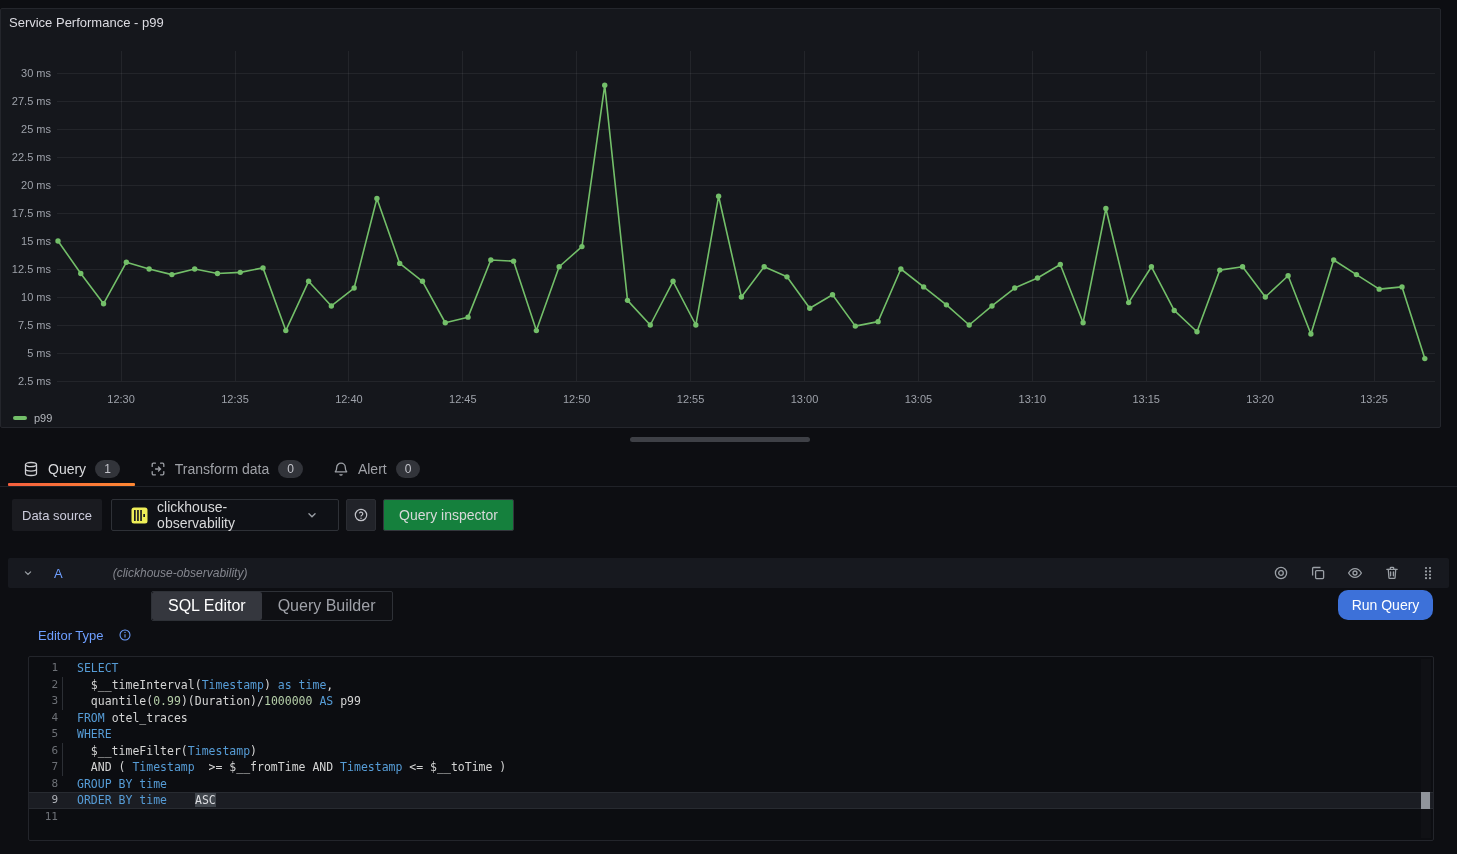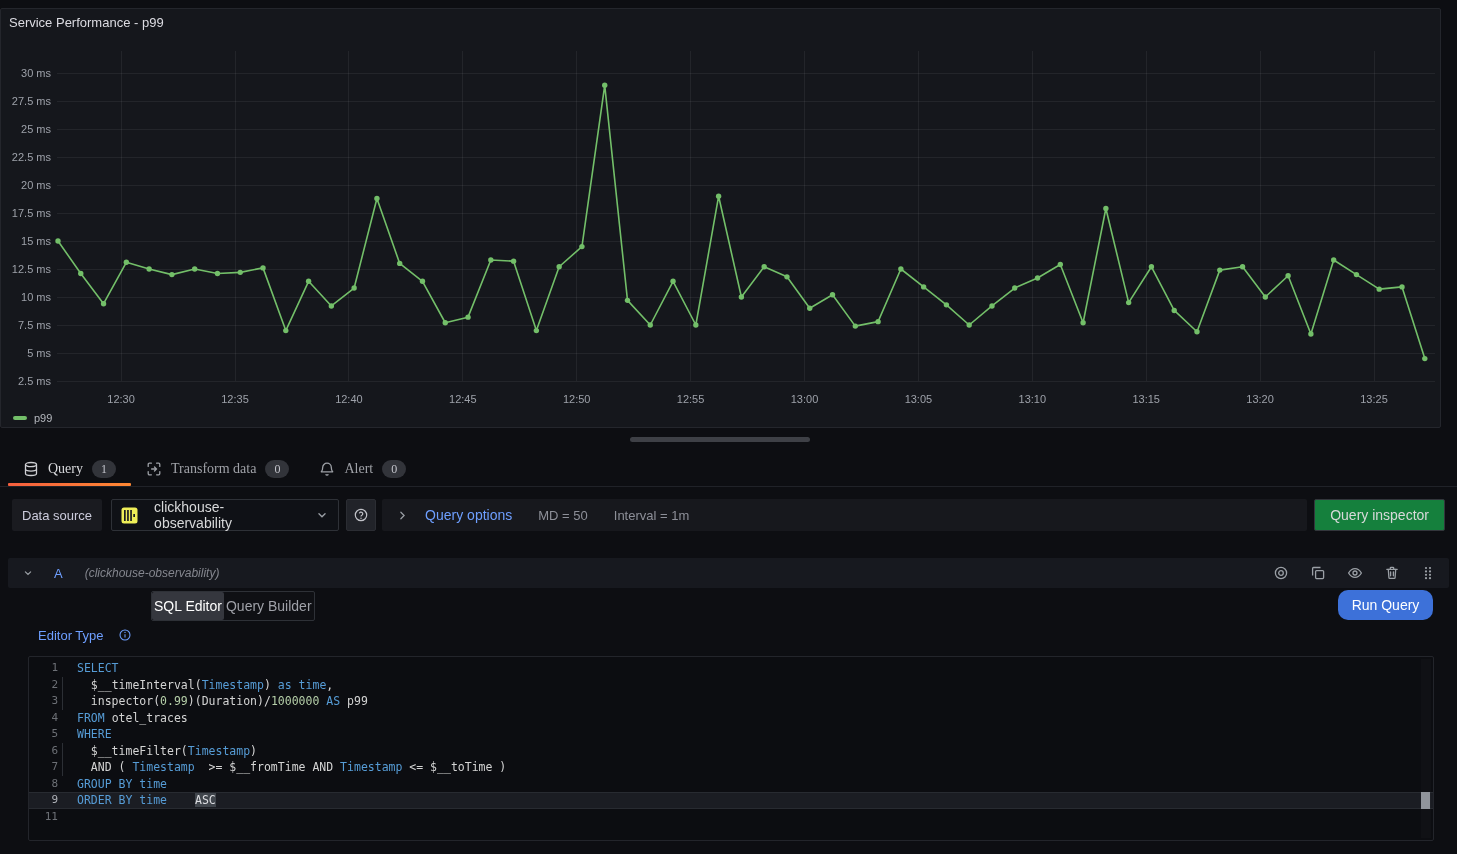--- a/index.html
+++ b/index.html
@@ -9,55 +9,55 @@
   .panel { position:absolute; left:0; top:8px; width:1441px; height:420px; background:#15171c; border:1px solid #24262c; border-radius:2px; }
   .panel-title { position:absolute; left:8px; top:6px; font-size:13px; font-weight:500; color:#dcdce2; z-index:2; }
   .chart-svg { position:absolute; left:0; top:0; width:1439px; height:418px; }
   .legend { position:absolute; left:12px; top:403px; display:flex; align-items:center; gap:7px; z-index:2; }
   .legend-swatch { width:14px; height:4px; border-radius:2px; background:#73bf69; }
   .legend-label { font-size:11px; color:#b4b7bd; }
 
   .hscroll-thumb { position:absolute; left:630px; top:437px; width:180px; height:5px; border-radius:3px; background:#3e4046; }
 
   
-  .tabs { position:absolute; top:452px; left:0; width:1457px; height:35px; border-bottom:1px solid #202228; display:flex; padding-left:8px;font-family:Liberation Serif, serif; }
+  .tabs { position:absolute; top:452px; left:0; width:1457px; height:35px; border-bottom:1px solid #202228; display:flex; padding-left:8px; }
   .tab { display:flex; align-items:center; gap:9px; padding:0 15px; position:relative; color:#9fa1a7; font-size:14px; cursor:pointer; }
   .tab .ticon { display:flex; color:#9da0a6; }
   .tab.active { color:#d9dadd; }
   .tab.active .ticon { color:#cfd0d4; }
   .tab.active::after { content:""; position:absolute; left:0; right:0; bottom:0; height:3px; border-radius:1px; background:linear-gradient(90deg,#f55f3e,#ff8833); }
   .badge { background:#32343a; color:#c3c4cb; font-size:12px; border-radius:10px; padding:1px 9px; line-height:16px; }
 
   
   .ds-row { position:absolute; top:499px; left:12px; width:1433px; height:32px; display:flex; align-items:stretch; }
   .inline-label { background:rgba(204,204,220,0.07); color:#ccccdc; font-size:13px; display:flex; align-items:center; padding:8px 10px; border-radius:2px; }
-  .ds-picker { width:228px; background:#0f1116; border:1px solid #2e3137; border-radius:2px; display:flex; align-items:center; gap:16px; padding:0 9px; margin-left:9px; cursor:pointer; }
+  .ds-picker { width:228px; background:#0f1116; border:1px solid #2e3137; border-radius:2px; display:flex; align-items:center; gap:9px; padding:0 19px; margin-left:9px; cursor:pointer; }
   .ds-picker .ds-name { font-size:14px; color:#d8d9da; }
   .ds-picker .chev { margin-left:auto; color:#9ba0a6; display:flex; }
   .help-btn { width:30px; margin-left:7px; background:#212329; border:1px solid #2b2d33; border-radius:2px; display:flex; align-items:center; justify-content:center; color:#c2c3c9; cursor:pointer; }
   .q-options { flex:1; background:#17181d; margin-left:6px; border-radius:2px; display:flex; align-items:center; padding:0 14px; }
   .q-options .chev-r { color:#9ba0a6; display:flex; margin-right:16px; cursor:pointer; }
   .q-options-link { color:#6e9fff; font-size:14px; cursor:pointer; }
   .q-meta { color:#8d8f98; font-size:13px; margin-left:26px; }
   .q-inspector { margin-left:7px; border:1px solid #33363c; border-radius:2px; color:#d8d9da; font-size:14px; display:flex; align-items:center; padding:0 15px; background:#15803d; cursor:pointer; }
 
   
   .q-header { position:absolute; top:558px; left:8px; width:1441px; height:30px; background:#17191f; border-radius:2px; display:flex; align-items:center; padding:0 14px; }
   .q-header .chev { color:#9ba0a6; display:flex; cursor:pointer; }
   .q-ref { color:#6e9fff; font-size:13px; font-weight:500; margin-left:20px; }
-  .q-note { color:#84868e; font-size:12px; font-style:italic; margin-left:22px; }
+  .q-note { color:#84868e; font-size:12px; font-style:italic; margin-left:50px; }
   .q-actions { margin-left:auto; display:flex; gap:21px; align-items:center; color:#9ba0a6; }
   .q-actions .aicon { display:flex; cursor:pointer; }
 
   .field-row { position:absolute; left:28px; height:30px; display:flex; }
   .row-editor-type { top:591px; }
   .row-query-type  { top:624px; }
   .field-label { width:114px; background:rgba(204,204,220,0.06); border-radius:2px; display:flex; align-items:center; justify-content:space-between; padding:0 10px; color:#6e9fff; font-size:13px;margin-top:44px; }
   .radio-group { display:flex; border:1px solid #2e3137; border-radius:2px; background:#0f1014; margin-left:9px; overflow:hidden; }
-  .radio-opt { padding:0 2px; display:flex; align-items:center; font-size:14px; color:#9fa1a8; cursor:pointer;text-align:right; }
+  .radio-opt { padding:0 16px; display:flex; align-items:center; font-size:16px; color:#9fa1a8; cursor:pointer;text-align:right; }
   .radio-opt.selected { background:#35373e; color:#ffffff; font-weight:500; border-radius:2px; }
 
   .run-query { position:absolute; top:590px; right:24px; width:95px; height:30px; background:#3d71d9; border-radius:10px; color:#fff; font-size:14px; font-weight:500; display:flex; align-items:center; justify-content:center; cursor:pointer; }
 
   
   .code-editor { position:absolute; top:656px; left:28px; width:1406px; height:185px; background:#0c0d11; border:1px solid #23252b; border-radius:2px; font-family:"DejaVu Sans Mono",monospace; font-size:11.5px; line-height:16.5px; padding-top:3px; overflow:hidden; }
   .code-row { display:flex; height:16.5px; white-space:pre; }
   .code-num { width:29px; text-align:right; color:#6d7076; flex:none; font-size:11px; }
   .code-text { padding-left:19px; position:relative; flex:1; }
   .code-row.active { background:#1b1d23; box-shadow:inset 0 1px 0 #282b31, inset 0 -1px 0 #282b31; }
@@ -260,30 +260,20 @@
   </div>
   <div class="help-btn">
     <span>
       <svg class="i" width="16" height="16" viewBox="0 0 16 16" fill="none" stroke="currentColor" stroke-width="1.2">
         <circle cx="8" cy="8" r="5.7"></circle>
         <path d="M6.4 6.4a1.7 1.7 0 1 1 2.4 1.9c-.5.25-.8.55-.8 1.1"></path>
         <circle cx="8" cy="11.2" r="0.7" fill="currentColor" stroke="none"></circle>
       </svg>
     </span>
   </div>
-  <div class="q-options">
-    <span class="chev-r">
-      <svg class="i" width="13" height="13" viewBox="0 0 16 16" fill="none" stroke="currentColor" stroke-width="1.5" stroke-linecap="round">
-          <path d="M6 4l4 4-4 4"></path>
-        </svg>
-    </span>
-    <span class="q-options-link">Query options</span>
-    <span class="q-meta">MD = 50</span>
-    <span class="q-meta">Interval = 1m</span>
-  </div>
   <div class="q-inspector">Query inspector</div>
 </div>
 
 <div class="q-header">
   <span class="chev">
     <svg class="i" width="12" height="12" viewBox="0 0 16 16" fill="none" stroke="currentColor" stroke-width="1.6" stroke-linecap="round">
         <path d="M4.5 6.5 8 10l3.5-3.5"></path>
       </svg>
   </span>
   <span class="q-ref">A</span>
@@ -358,21 +348,21 @@
           <circle cx="8" cy="5" r="0.75" fill="currentColor" stroke="none"></circle>
         </svg>
     </span>
   </div>
 </div>
 
 <div class="code-editor">
   <div id="code-lines">
       <div class="code-row"><span class="code-num">1</span><span class="code-text"><span class="tok-kw">SELECT</span></span></div>
       <div class="code-row"><span class="code-num">2</span><span class="code-text ind"><span class="tok-def">  </span><span class="tok-def">$__timeInterval(</span><span class="tok-kw">Timestamp</span><span class="tok-def">) </span><span class="tok-kw">as</span><span class="tok-def"> </span><span class="tok-kw">time</span><span class="tok-def">,</span></span></div>
-      <div class="code-row"><span class="code-num">3</span><span class="code-text ind"><span class="tok-def">  inspector(</span><span class="tok-num">0.99</span><span class="tok-def">)(Duration)/</span><span class="tok-num">1000000</span><span class="tok-def"> </span><span class="tok-kw">AS</span><span class="tok-def"> p99</span></span></div>
+      <div class="code-row"><span class="code-num">3</span><span class="code-text ind"><span class="tok-def">  quantile(</span><span class="tok-num">0.99</span><span class="tok-def">)(Duration)/</span><span class="tok-num">1000000</span><span class="tok-def"> </span><span class="tok-kw">AS</span><span class="tok-def"> p99</span></span></div>
       <div class="code-row"><span class="code-num">4</span><span class="code-text"><span class="tok-kw">FROM</span><span class="tok-def"> otel_traces</span></span></div>
       <div class="code-row"><span class="code-num">5</span><span class="code-text"><span class="tok-kw">WHERE</span></span></div>
       <div class="code-row"><span class="code-num">6</span><span class="code-text ind"><span class="tok-def">  $__timeFilter(</span><span class="tok-kw">Timestamp</span><span class="tok-def">)</span></span></div>
       <div class="code-row"><span class="code-num">7</span><span class="code-text ind"><span class="tok-def">  AND ( </span><span class="tok-kw">Timestamp</span><span class="tok-def">  &gt;= $__fromTime AND </span><span class="tok-kw">Timestamp</span><span class="tok-def"> &lt;= $__toTime )</span></span></div>
       <div class="code-row"><span class="code-num">8</span><span class="code-text"><span class="tok-kw">GROUP BY</span><span class="tok-def"> </span><span class="tok-kw">time</span></span></div>
       <div class="code-row active"><span class="code-num">9</span><span class="code-text"><span class="tok-kw">ORDER BY</span><span class="tok-def"> </span><span class="tok-kw">time</span><span class="tok-def"> </span><span class="tok-hl">ASC</span></span></div>
       <div class="code-row"><span class="code-num">11</span><span class="code-text"></span></div>
     </div>
   <div class="scroll-track"></div>
   <div class="cursor-deco"></div>

